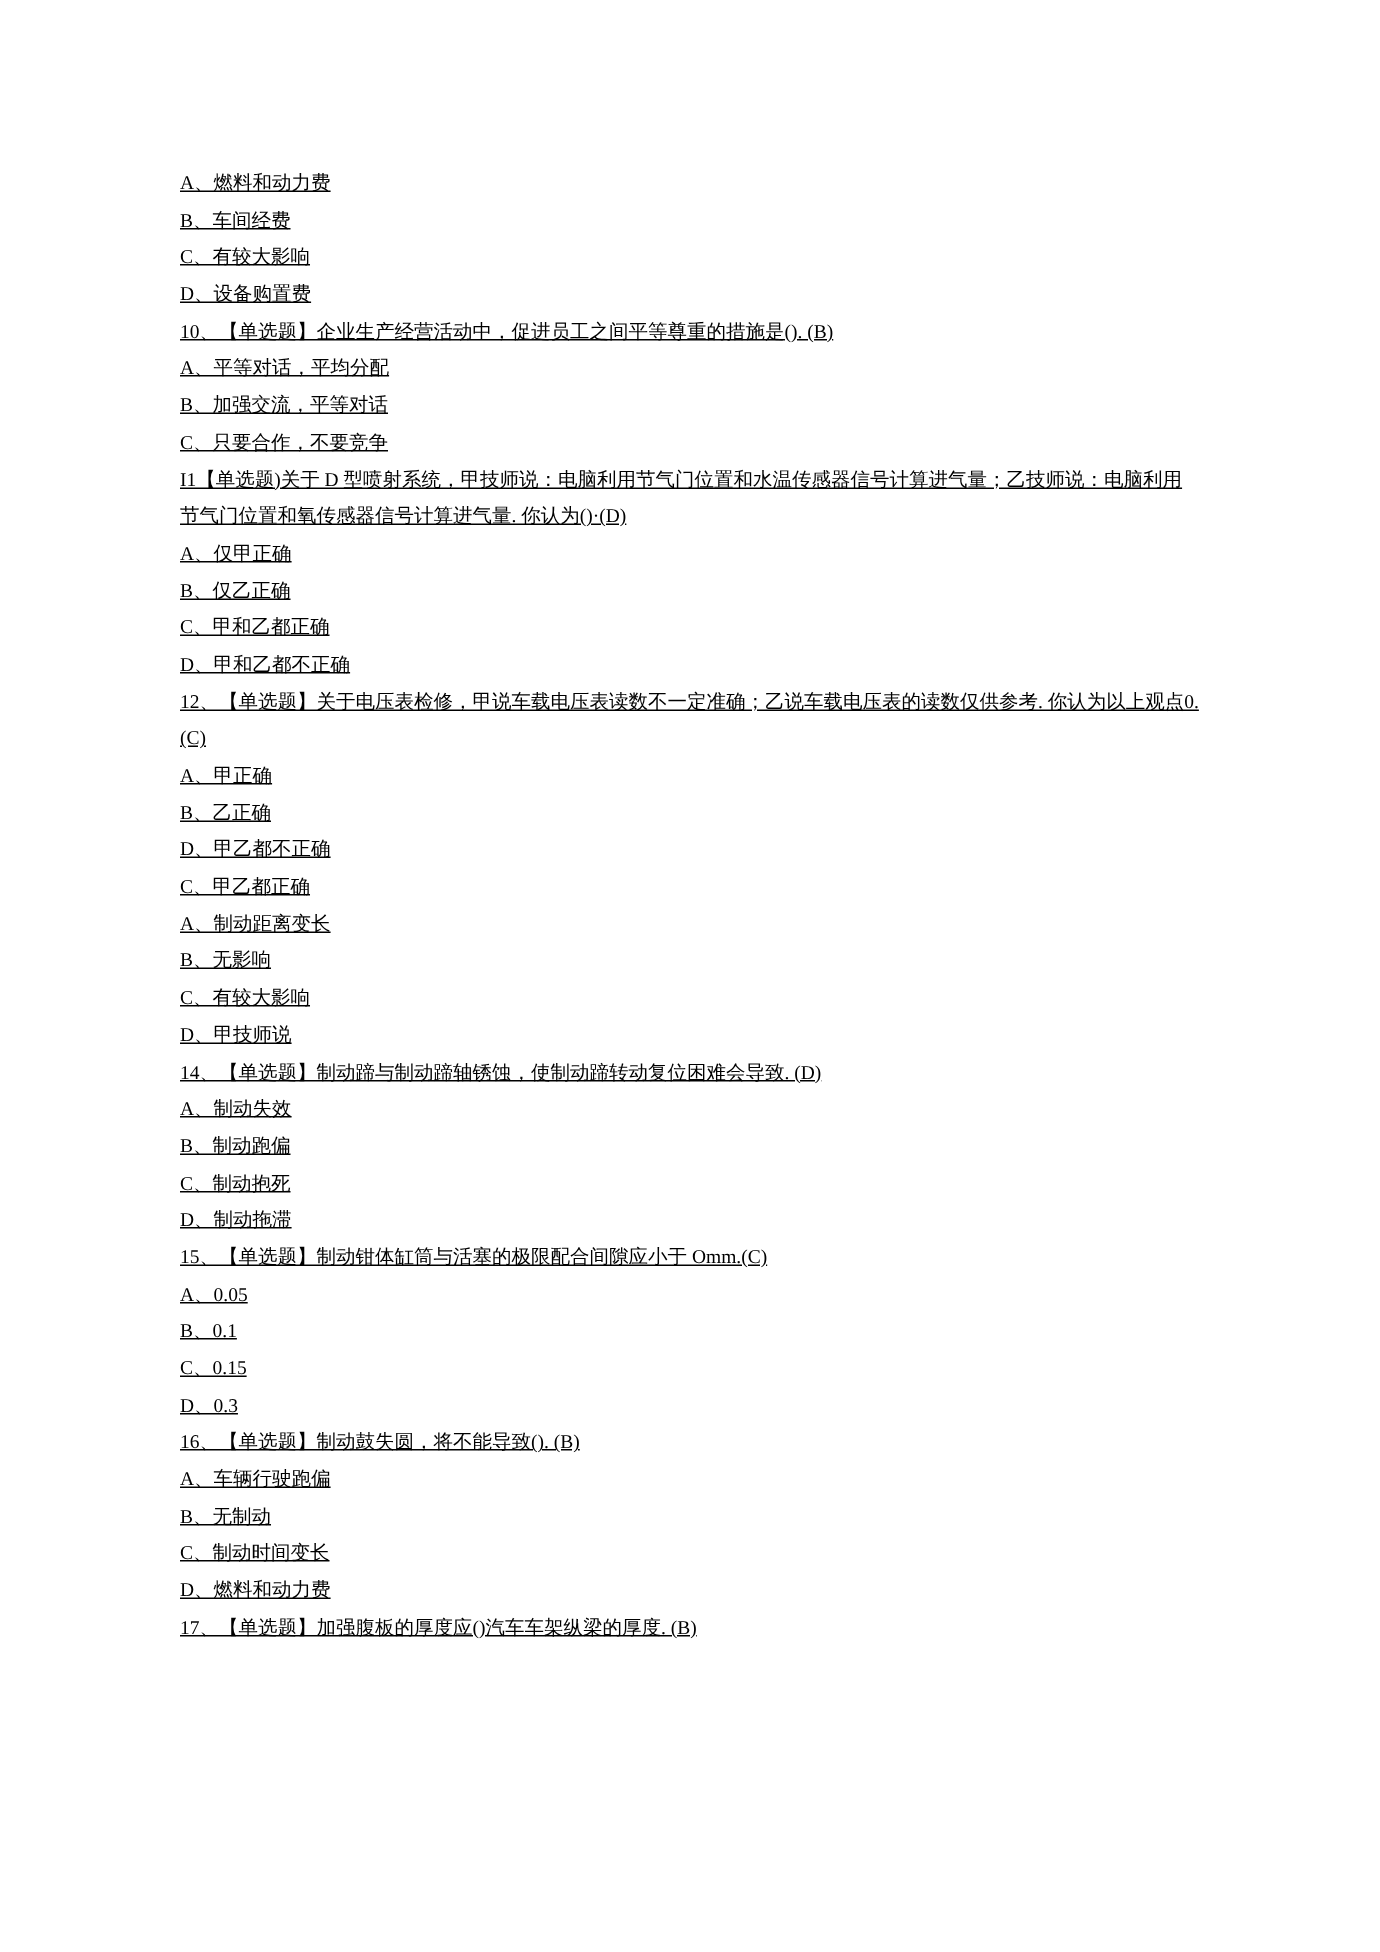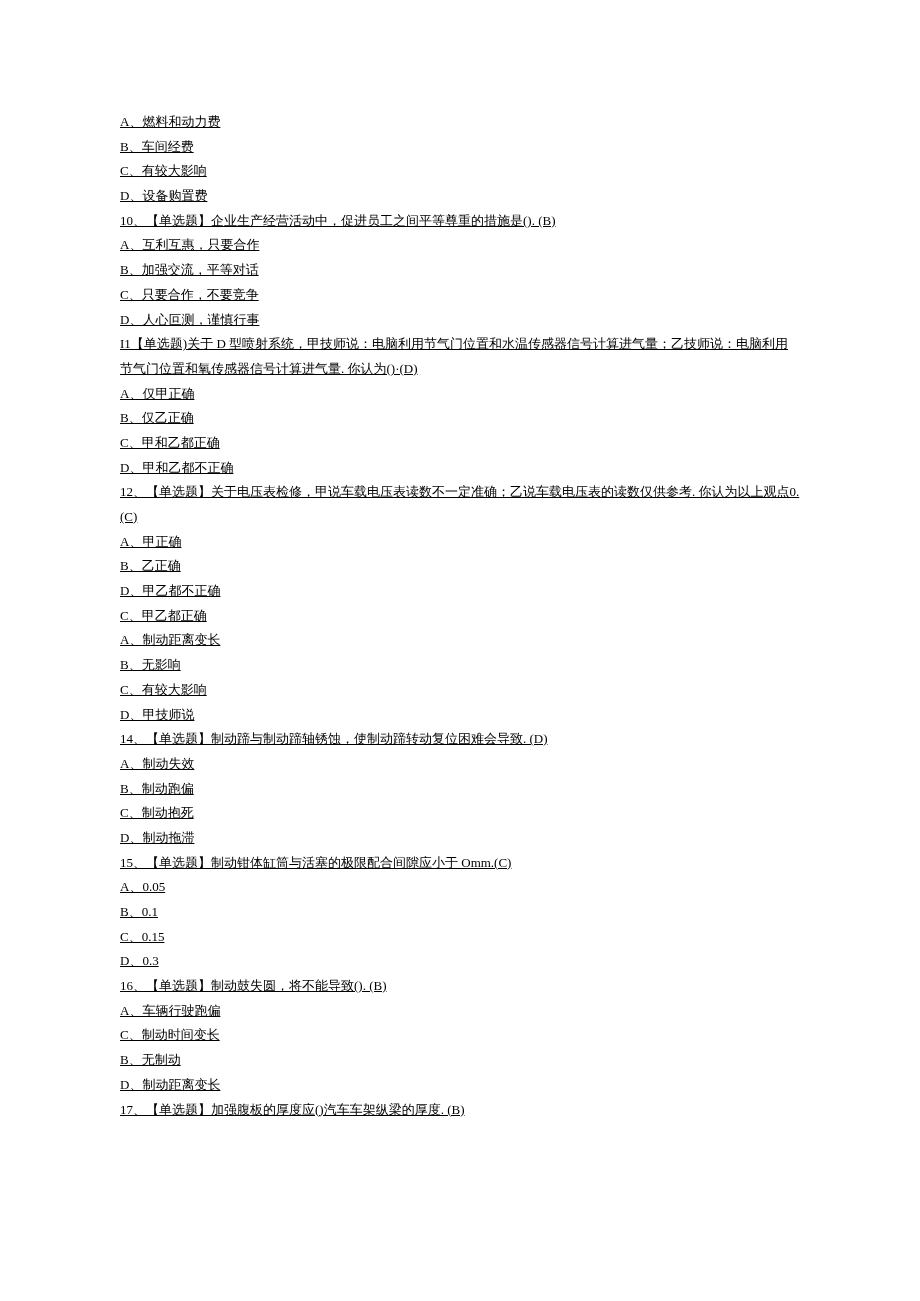--- a/index.html
+++ b/index.html
@@ -24,24 +24,23 @@
 </style>
 </head>
 <body>
 
 <div class="page">
   <span class="line">A、燃料和动力费</span>
   <span class="line">B、车间经费</span>
   <span class="line">C、有较大影响</span>
   <span class="line">D、设备购置费</span>
   <span class="line">10、【单选题】企业生产经营活动中，促进员工之间平等尊重的措施是(). (B)</span>
-  <span class="line">A、互利互惠，只要合作</span>
+  <span class="line">A、平等对话，平均分配</span>
   <span class="line">B、加强交流，平等对话</span>
   <span class="line">C、只要合作，不要竞争</span>
-  <span class="line">D、人心叵测，谨慎行事</span>
   <span class="line">I1【单选题)关于 D 型喷射系统，甲技师说：电脑利用节气门位置和水温传感器信号计算进气量；乙技师说：电脑利用节气门位置和氧传感器信号计算进气量. 你认为()·(D)</span>
   <span class="line">A、仅甲正确</span>
   <span class="line">B、仅乙正确</span>
   <span class="line">C、甲和乙都正确</span>
   <span class="line">D、甲和乙都不正确</span>
   <span class="line">12、【单选题】关于电压表检修，甲说车载电压表读数不一定准确；乙说车载电压表的读数仅供参考. 你认为以上观点0.(C)</span>
   <span class="line">A、甲正确</span>
   <span class="line">B、乙正确</span>
   <span class="line">D、甲乙都不正确</span>
   <span class="line">C、甲乙都正确</span>
@@ -54,17 +53,17 @@
   <span class="line">B、制动跑偏</span>
   <span class="line">C、制动抱死</span>
   <span class="line">D、制动拖滞</span>
   <span class="line">15、【单选题】制动钳体缸筒与活塞的极限配合间隙应小于 Omm.(C)</span>
   <span class="line">A、0.05</span>
   <span class="line">B、0.1</span>
   <span class="line">C、0.15</span>
   <span class="line">D、0.3</span>
   <span class="line">16、【单选题】制动鼓失圆，将不能导致(). (B)</span>
   <span class="line">A、车辆行驶跑偏</span>
+  <span class="line">B、无制动</span>
   <span class="line">C、制动时间变长</span>
-  <span class="line">B、无制动</span>
-  <span class="line">D、制动距离变长</span>
+  <span class="line">D、燃料和动力费</span>
   <span class="line">17、【单选题】加强腹板的厚度应()汽车车架纵梁的厚度. (B)</span>
 </div>
 
 </body></html>

